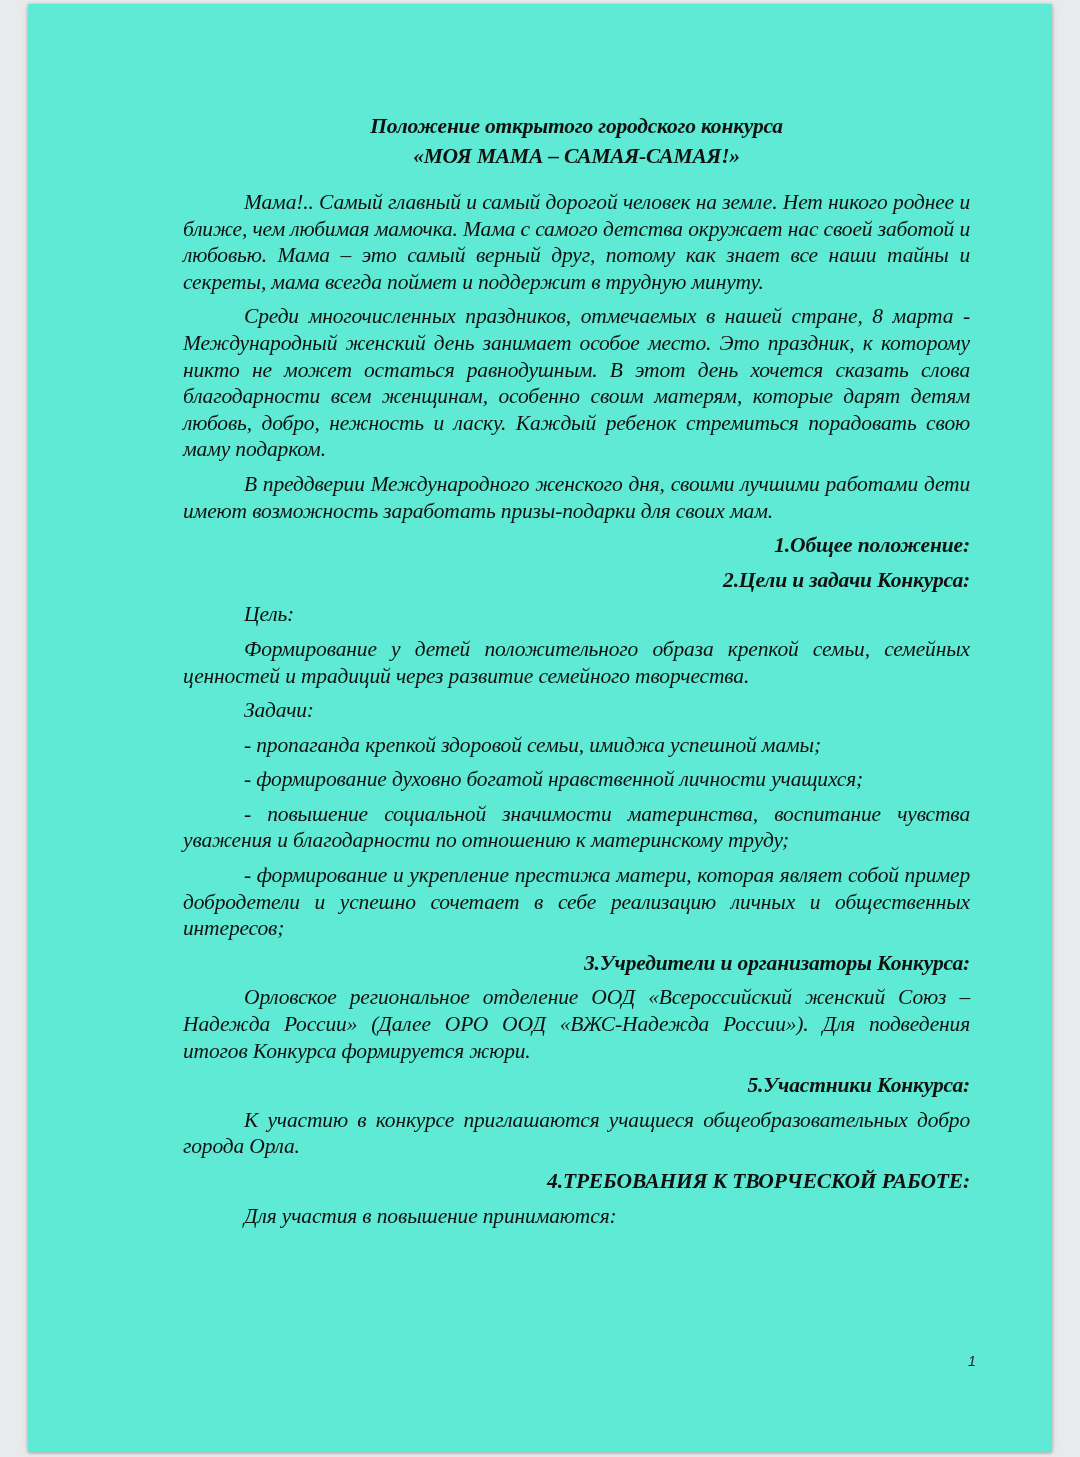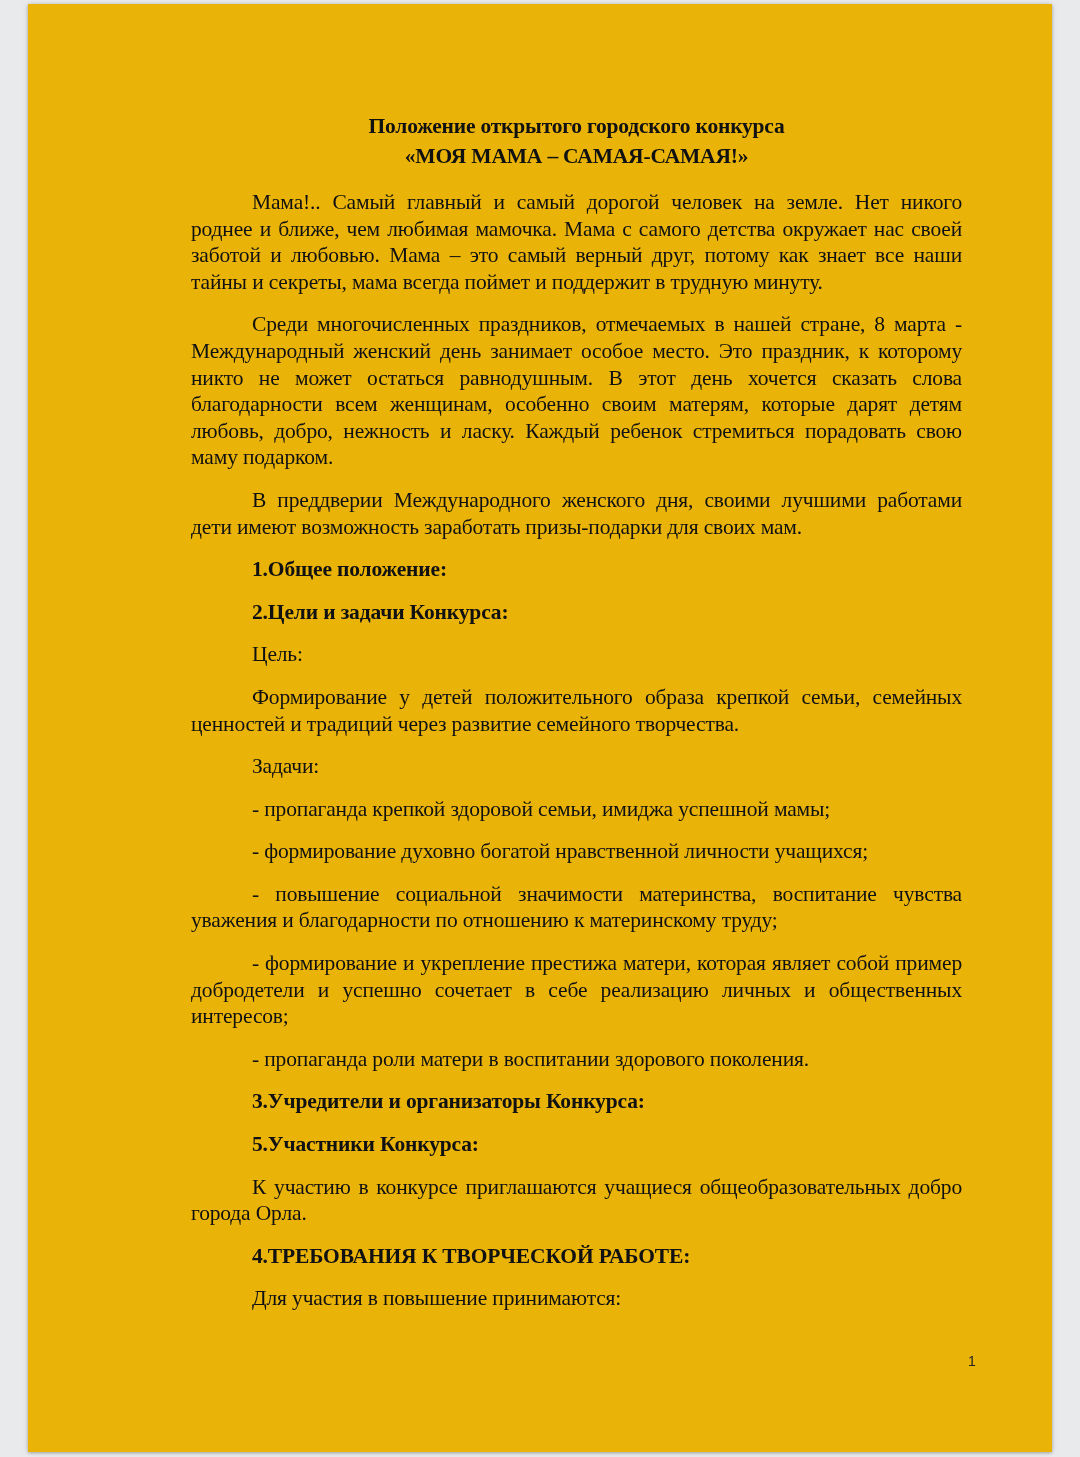--- a/index.html
+++ b/index.html
@@ -13,22 +13,23 @@
       position: relative;
       overflow: hidden;
       font-family: "Liberation Serif", "DejaVu Serif", serif;
     }
     .page {
       position: absolute;
       left: 28px;
       top: 4px;
       width: 1024px;
       height: 1448px;
-      background: #eab308;
+      background: #5eead4;
       box-shadow: 0 1px 3px rgba(0,0,0,0.25), 2px 0 6px rgba(0,0,0,0.06), -2px 0 6px rgba(0,0,0,0.06);
+      font-style: italic;
     }
     .content {
       position: absolute;
       left: 147px;
       top: 107px;
       width: 803px;
       color: #111;
       font-size: 21.5px;
       line-height: 26.6px;
     }
@@ -37,28 +38,28 @@
       font-weight: bold;
       font-size: 21.5px;
       line-height: 30px;
       margin: 0;
       letter-spacing: -0.2px;
     }
     .title-block {
       margin-bottom: 18px;
     }
     p {
-      margin: 16px;
+      margin: 8px;
       text-align: justify;
       text-indent: 61px;
       letter-spacing: -0.15px;
     }
     p.heading {
       font-weight: bold;
-      text-align: left;
+      text-align: right;
     }
     p.plain {
       text-align: left;
     }
     p.deep-indent {
       text-indent: 78px;
     }
     .page-number {
       position: absolute;
       left: 940px;
@@ -85,23 +86,23 @@
     <p class="heading">1.Общее положение:</p>
 
     <p class="heading">2.Цели и задачи Конкурса:</p>
     <p class="plain">Цель:</p>
     <p>Формирование у детей положительного образа крепкой семьи, семейных ценностей и традиций через развитие семейного творчества.</p>
     <p class="plain">Задачи:</p>
     <p class="plain">- пропаганда крепкой здоровой семьи, имиджа успешной мамы;</p>
     <p class="plain">- формирование духовно богатой нравственной личности учащихся;</p>
     <p>- повышение социальной значимости материнства, воспитание чувства уважения и благодарности по отношению к материнскому труду;</p>
     <p>- формирование и укрепление престижа матери, которая являет собой пример добродетели и успешно сочетает в себе реализацию личных и общественных интересов;</p>
-    <p class="plain">- пропаганда роли матери в воспитании здорового поколения.</p>
 
     <p class="heading">3.Учредители и организаторы Конкурса:</p>
+    <p>Орловское региональное отделение ООД «Всероссийский женский Союз – Надежда России» (Далее ОРО ООД «ВЖС-Надежда России»). Для подведения итогов Конкурса формируется жюри.</p>
 
     <p class="heading">5.Участники Конкурса:</p>
     <p>К участию в конкурсе приглашаются учащиеся общеобразовательных добро города Орла.</p>
 
     <p class="heading">4.ТРЕБОВАНИЯ К ТВОРЧЕСКОЙ РАБОТЕ:</p>
     <p class="plain">Для участия в повышение принимаются:</p>
   </div>
 
   <div class="page-number">1</div>
 </div>

